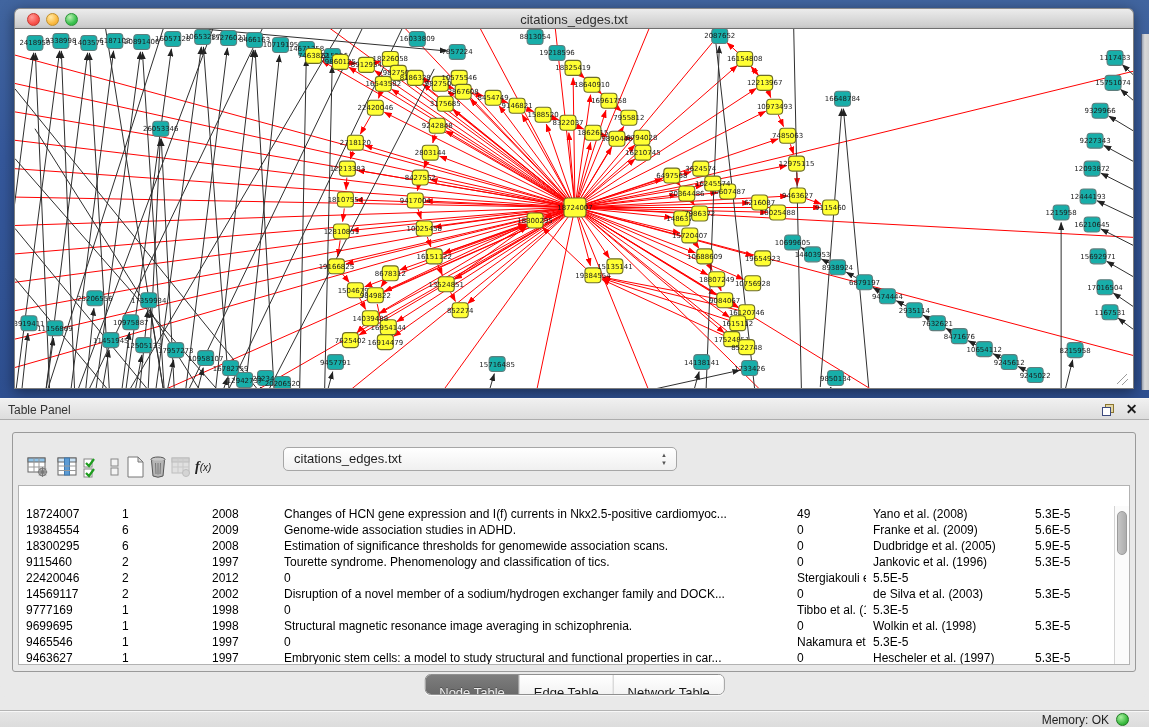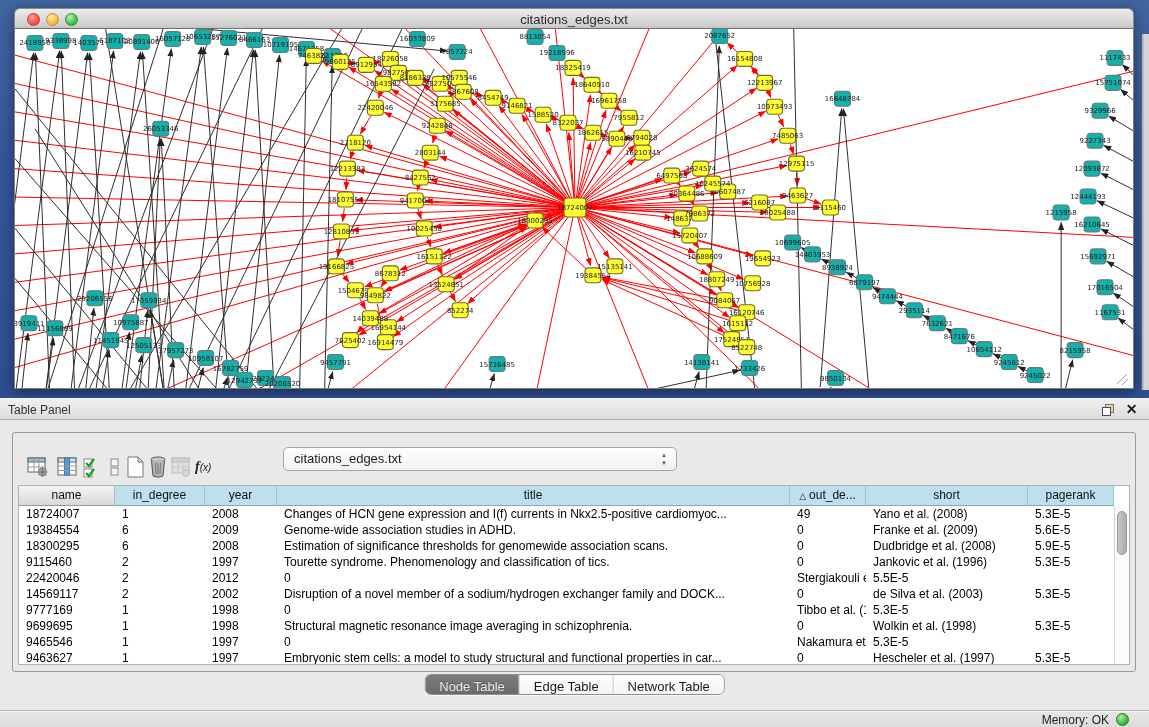--- a/index.html
+++ b/index.html
@@ -60,21 +60,21 @@
   .trow { display:grid; grid-template-columns:96px 90px 72px minmax(0,1fr) 76px 162px 86px;
     height:16px; line-height:16px; font-size:12px; color:#000; cursor:default; }
   .trow > div { overflow:hidden; white-space:nowrap; padding-left:7px; }
   .vscroll { position:absolute; right:0; top:20px; bottom:0; width:15px; background:#FBFBFB; border-left:1px solid #D4D4D4; }
   .vthumb { position:absolute; left:2px; top:5px; width:10px; height:44px; border-radius:6px;
     background:linear-gradient(90deg,#C6C6C6,#ADADAD); border:1px solid #9B9B9B; }
 
   .tabs { position:absolute; left:50%; transform:translateX(-50%); top:276px; height:21px;
     display:flex; border:1px solid #8F8F8F; border-radius:6px; overflow:hidden;
     background:#FDFDFD; box-shadow:0 1px 0 rgba(255,255,255,.7); }
-  .tab { font-size:13px; padding:2px 14px; line-height:20px; color:#1a1a1a; cursor:pointer;
+  .tab { font-size:13px; padding:8px 14px; line-height:20px; color:#1a1a1a; cursor:pointer;
     border-right:1px solid #BFBFBF; background:linear-gradient(180deg,#FFFFFF,#F3F3F3); }
   .tab:last-child { border-right:none; }
   .tab.active { background:linear-gradient(180deg,#7D7D7D,#6A6A6A); color:#EDEDED;
     text-shadow:0 -1px 0 rgba(0,0,0,.3); }
 
   .status-bar { position:absolute; left:0; top:710px; width:1149px; height:17px;
     background:linear-gradient(180deg,#E6E6E6,#DCDCDC); border-top:1px solid #B4B4B4;
     box-shadow:inset 0 1px 0 #F7F7F7; }
   .mem-label { position:absolute; right:40px; top:2px; font-size:12px; color:#222; }
   .mem-dot { position:absolute; right:20px; top:2px; width:13px; height:13px; border-radius:50%;
@@ -708,29 +708,20 @@
       <span class="tb-icon" style="left:182px; width:30px; font-size:14px; color:#222; top:17px;">
         <i style="font-family:'Liberation Serif',serif; font-weight:bold;">f</i><span style="font-size:10px; font-style:italic;">(x)</span>
       </span>
       <div class="combo">
         <span>citations_edges.txt</span>
         <span class="arrows">▲<br>▼</span>
       </div>
     </div>
 
     <div class="table-wrap">
-      <div class="thead">
-        <div class="th name-col">name</div>
-        <div class="th">in_degree</div>
-        <div class="th">year</div>
-        <div class="th">title</div>
-        <div class="th"><span class="sort-tri">△</span><span>out_de...</span></div>
-        <div class="th">short</div>
-        <div class="th">pagerank</div>
-      </div>
       <div class="tbody" id="tbody">
           <div class="trow">
             <div>18724007</div>
             <div>1</div>
             <div>2008</div>
             <div>Changes of HCN gene expression and I(f) currents in Nkx2.5-positive cardiomyoc...</div>
             <div>49</div>
             <div>Yano et al. (2008)</div>
             <div>5.3E-5</div>
           </div>
@@ -742,21 +733,21 @@
             <div>0</div>
             <div>Franke et al. (2009)</div>
             <div>5.6E-5</div>
           </div>
           <div class="trow">
             <div>18300295</div>
             <div>6</div>
             <div>2008</div>
             <div>Estimation of significance thresholds for genomewide association scans.</div>
             <div>0</div>
-            <div>Dudbridge et al. (2008)</div>
+            <div>Dudbridge et al. (2005)</div>
             <div>5.9E-5</div>
           </div>
           <div class="trow">
             <div>9115460</div>
             <div>2</div>
             <div>1997</div>
             <div>Tourette syndrome. Phenomenology and classification of tics.</div>
             <div>0</div>
             <div>Jankovic et al. (1996)</div>
             <div>5.3E-5</div>

